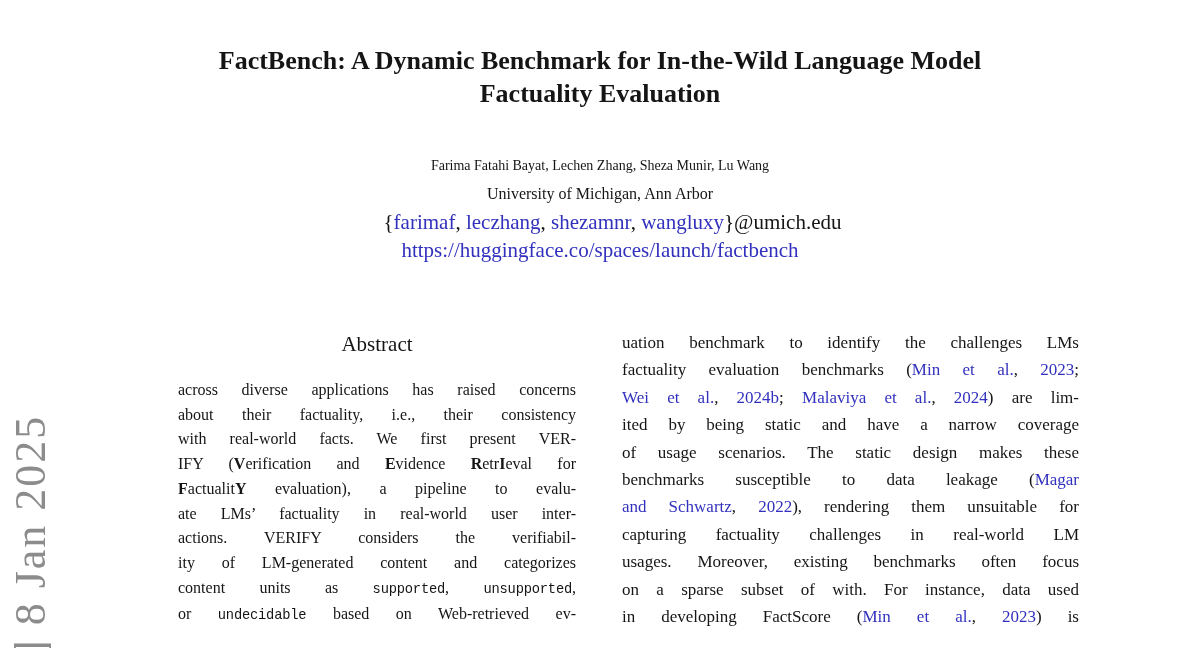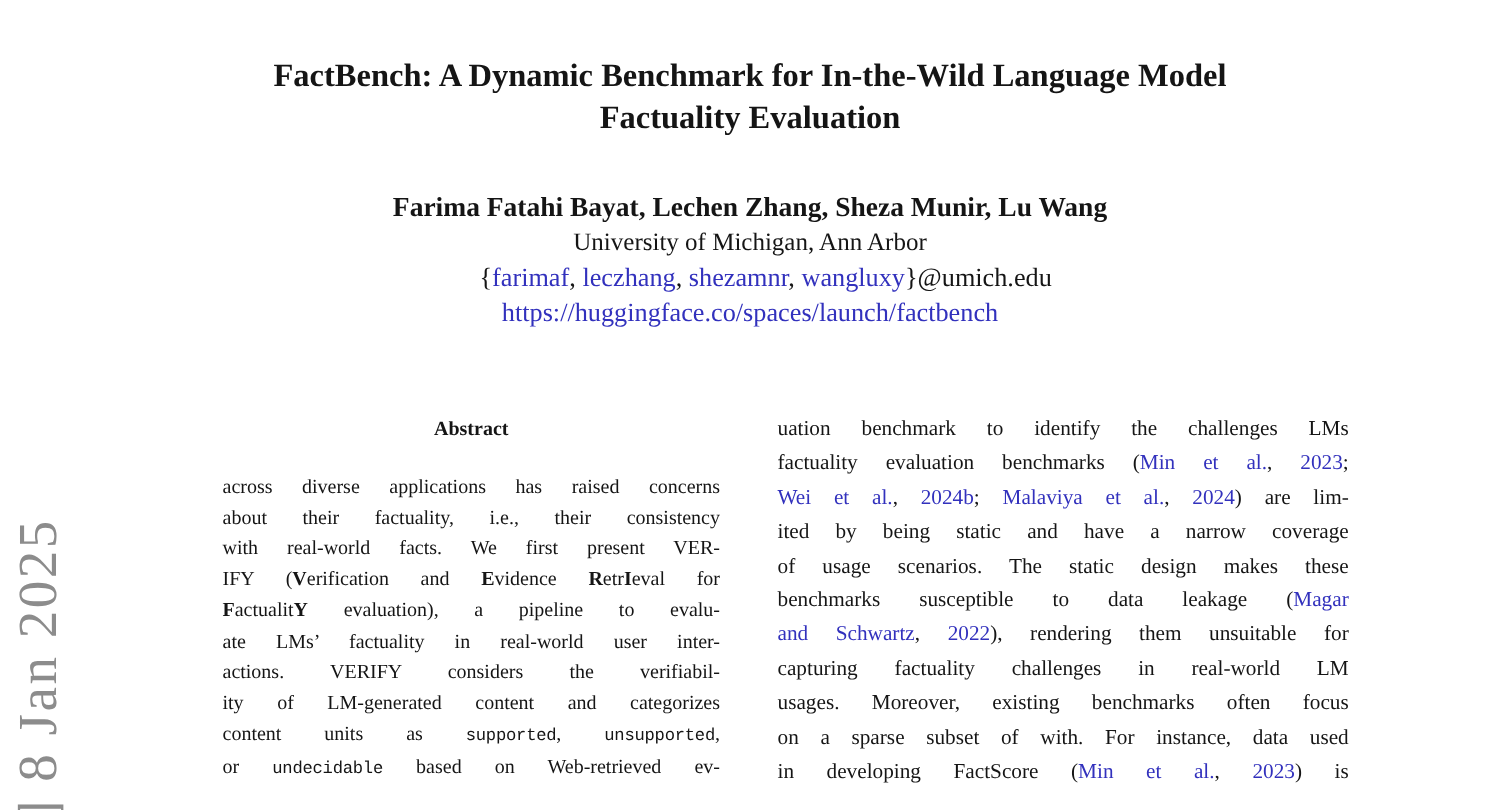--- a/index.html
+++ b/index.html
@@ -17,30 +17,30 @@
     transform:rotate(-90deg);transform-origin:0 0;
     font-size:44px;line-height:50px;letter-spacing:2px;
     color:var(--wm,#8c8c8c);white-space:nowrap;
   }
   
   .hdr{position:absolute;left:0;top:0;width:100%;text-align:center;}
   .title{position:absolute;left:0;top:44px;width:100%;margin:0;
     font-size:26px;font-weight:bold;line-height:33px;text-align:center;}
   .title .tline{display:block;}
   .authblock{position:absolute;left:0;top:152px;width:100%;}
-  .authors{font-size:22px;font-weight:bold;line-height:28px;}
-  .affiliation{font-size:20px;line-height:28px;}
+  .authors{font-size:14px;font-weight:normal;line-height:28px;}
+  .affiliation{font-size:16px;line-height:28px;}
   .email{font-size:21px;line-height:28px;padding-left:25px;}
   .url{font-size:21px;line-height:28px;color:var(--link,#3231bd);cursor:pointer;}
   
   .col{position:absolute;}
   .col-left{left:178px;top:331px;width:398px;}
   .col-right{left:622px;top:329px;width:457px;}
   .abs-heading{margin:0 0 21px 0;text-align:center;
-    font-size:16px;font-weight:bold;line-height:26px;}
+    font-size:21px;font-weight:normal;line-height:26px;}
   .lines .line{
     text-align:justify;text-align-last:justify;
     white-space:normal;
   }
   .abs .line{font-size:16px;line-height:24.7px;}
   .body .line{font-size:17px;line-height:27.4px;}
   .s-b{font-weight:bold;}
   .s-link{color:var(--link,#3231bd);cursor:pointer;}
   .s-mono{font-family:"Liberation Mono","DejaVu Sans Mono",monospace;
     font-size:0.86em;letter-spacing:-0.2px;}

